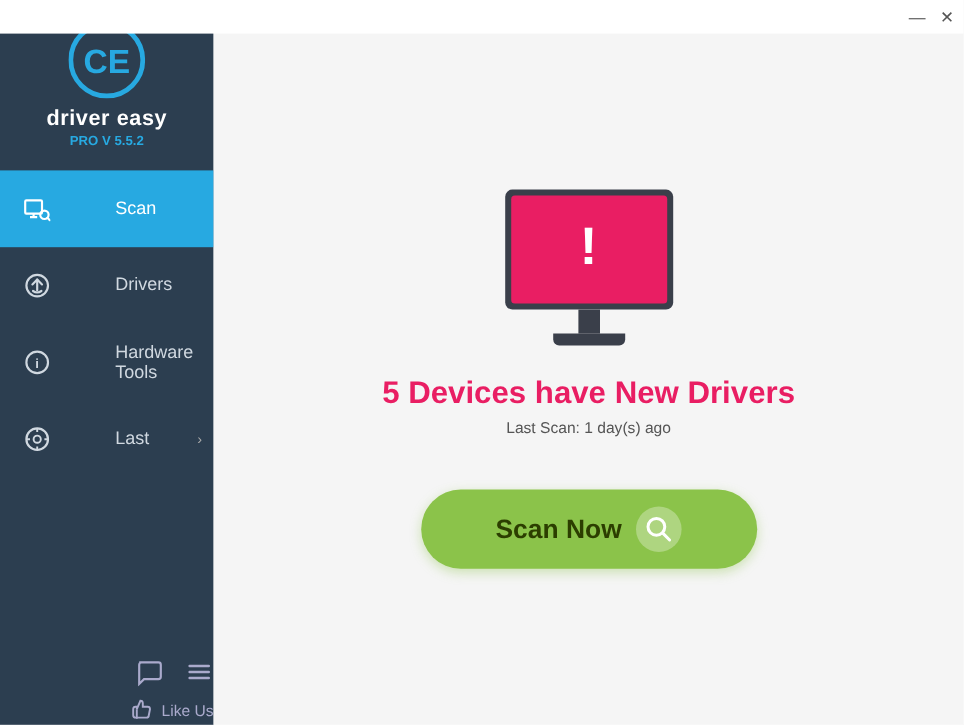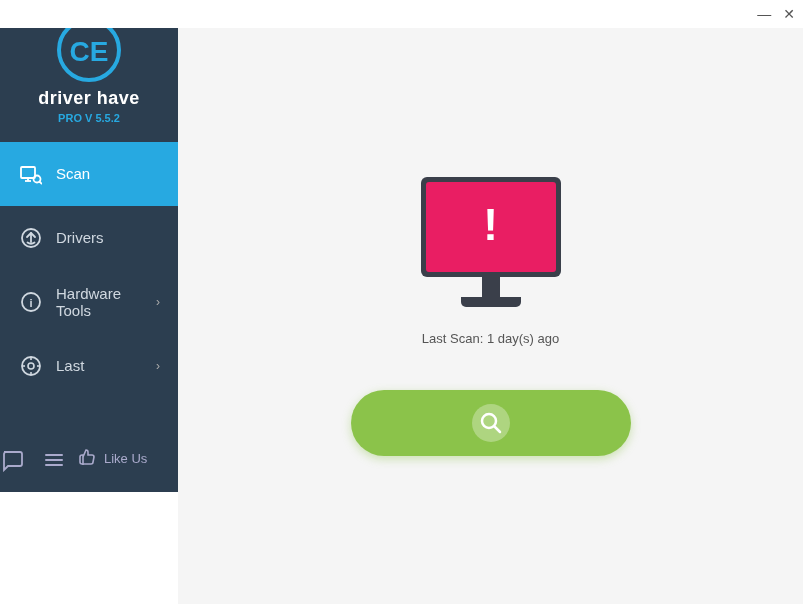--- a/index.html
+++ b/index.html
@@ -35,21 +35,21 @@
       border: none;
       line-height: 1;
     }
 
     
     .sidebar {
       position: absolute;
       top: 0;
       left: 0;
       width: 178px;
-      height: 492px;
+      height: 604px;
       background: #2c3e50;
       display: flex;
       flex-direction: column;
       align-items: center;
     }
 
     .logo-area {
       display: flex;
       flex-direction: column;
       align-items: center;
@@ -91,20 +91,21 @@
       display: flex;
       align-items: center;
       width: 100%;
       height: 64px;
       padding: 0 18px;
       cursor: pointer;
       color: #d0d8e0;
       font-size: 15px;
       position: relative;
       transition: background 0.15s;
+      gap: 40px;
     }
     .nav-item.active {
       background: #27a9e1;
       color: #fff;
     }
     .nav-item .nav-icon {
       width: 26px;
       height: 26px;
       margin-right: 12px;
       display: flex;
@@ -118,24 +119,24 @@
       font-weight: 500;
     }
     .nav-item .nav-arrow {
       font-size: 12px;
       color: #aaa;
     }
 
     
     .sidebar-bottom {
       width: 100%;
-      padding-bottom: 20px;
-      display: flex;
-      flex-direction: row;
-      align-items: flex-start;
+      padding-bottom: 2px;
+      display: flex;
+      flex-direction: column;
+      align-items: flex-end;
       gap: 10px;
     }
     .sidebar-bottom-row {
       display: flex;
       align-items: center;
       gap: 18px;
     }
     .sidebar-bottom-icon {
       color: #aac;
       font-size: 22px;
@@ -262,21 +263,21 @@
   <button class="title-bar-btn">✕</button>
 </div>
 
 <div class="sidebar">
   <div class="logo-area">
 
     <svg class="logo-icon" viewBox="0 0 64 64" xmlns="http://www.w3.org/2000/svg">
       <circle cx="32" cy="32" r="30" fill="none" stroke="#27a9e1" stroke-width="4"></circle>
       <text x="32" y="43" text-anchor="middle" font-size="28" font-weight="900" fill="#27a9e1" font-family="Arial">CE</text>
     </svg>
-    <span class="app-name">driver have</span>
+    <span class="app-name">driver easy</span>
     <span class="app-version">PRO V 5.5.2</span>
   </div>
 
   <nav class="nav-menu">
 
     <div class="nav-item active">
       <span class="nav-icon">
         <svg width="22" height="22" viewBox="0 0 22 22" fill="none" xmlns="http://www.w3.org/2000/svg">
           <rect x="1" y="4" width="14" height="11" rx="1" stroke="white" stroke-width="1.8" fill="none"></rect>
           <line x1="5" y1="18" x2="11" y2="18" stroke="white" stroke-width="1.8"></line>
@@ -357,24 +358,26 @@
   <div class="monitor-wrap">
     <div class="monitor-screen-outer">
       <div class="monitor-screen-inner">
         <span class="monitor-exclaim">!</span>
       </div>
     </div>
     <div class="monitor-stand-neck"></div>
     <div class="monitor-stand-base"></div>
   </div>
 
+  <div class="alert-title">5 Devices have New Drivers</div>
 
   <div class="alert-subtitle">Last Scan: 1 day(s) ago</div>
 
   <button class="scan-now-btn">
+    <span>Scan Now</span>
     <span class="scan-icon-circle">
       <svg width="24" height="24" viewBox="0 0 24 24" fill="none" xmlns="http://www.w3.org/2000/svg">
         <circle cx="10" cy="10" r="7" stroke="white" stroke-width="2.5" fill="none"></circle>
         <line x1="15.5" y1="15.5" x2="21" y2="21" stroke="white" stroke-width="2.5" stroke-linecap="round"></line>
       </svg>
     </span>
   </button>
 
 </div>
 

